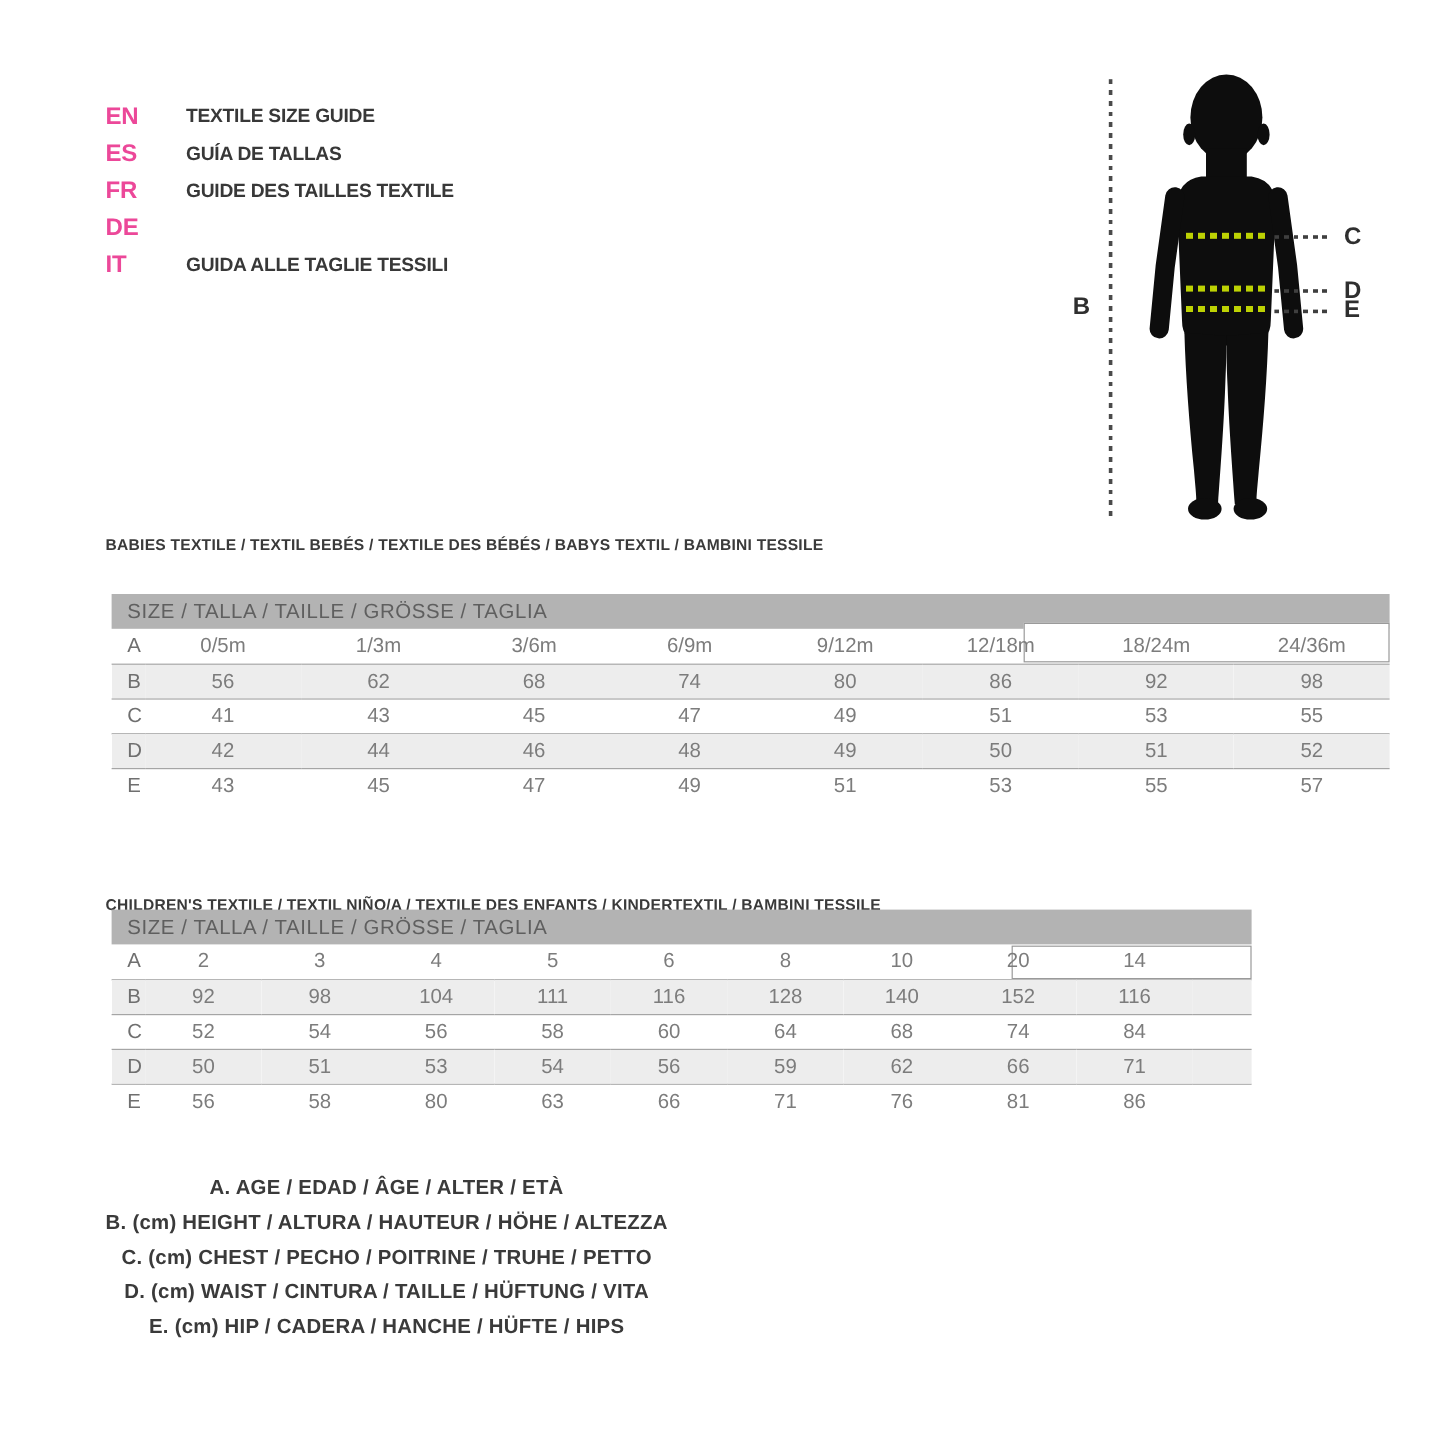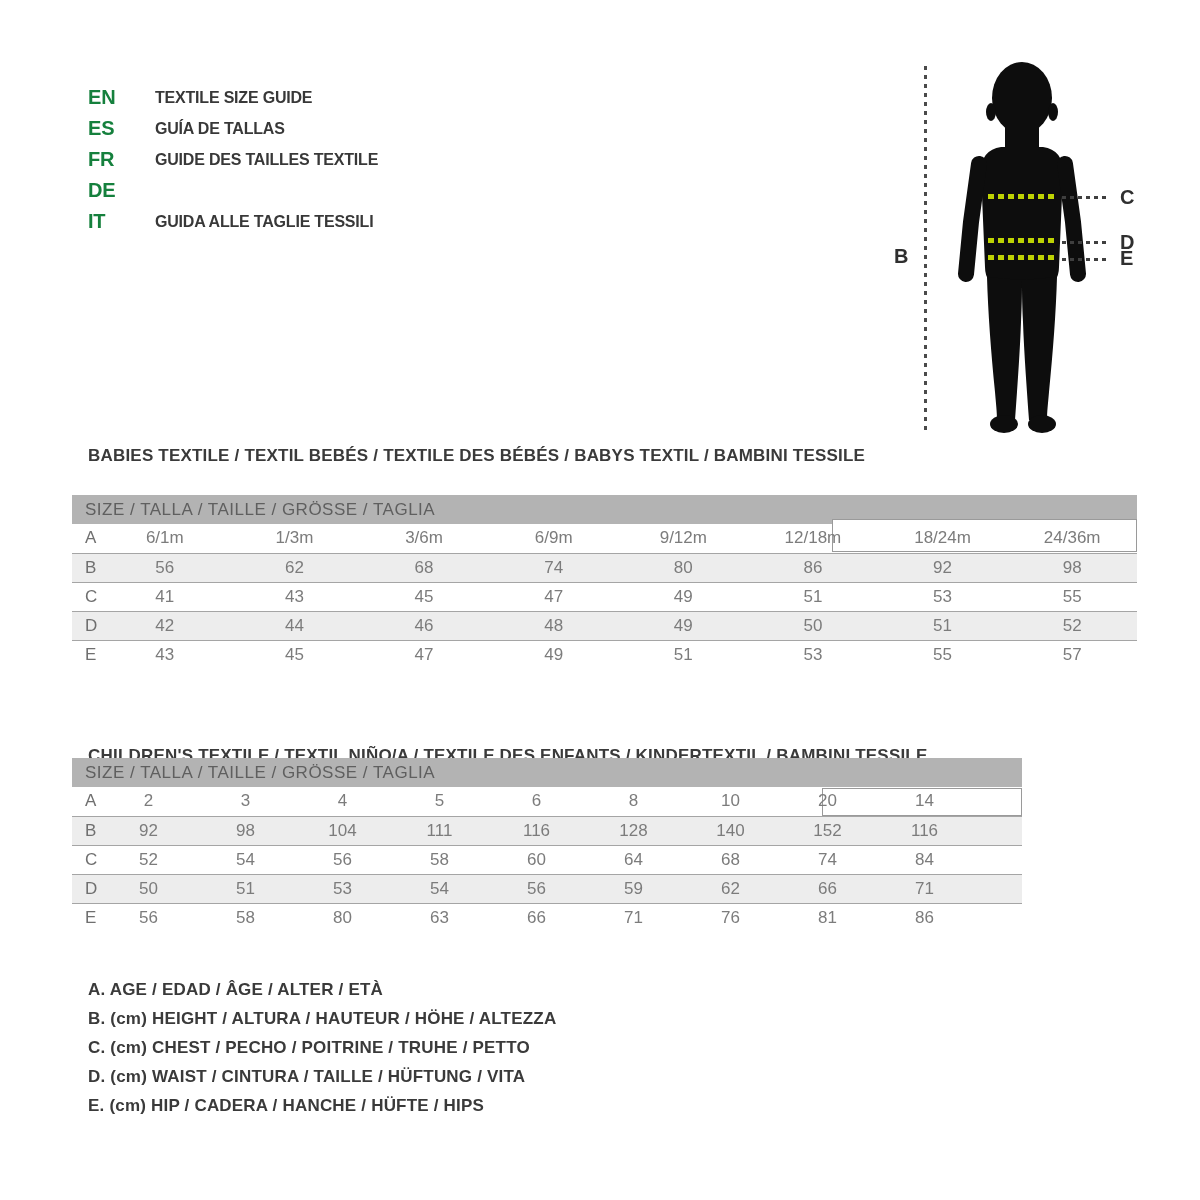--- a/index.html
+++ b/index.html
@@ -2,21 +2,21 @@
 <html><head>
 <meta charset="utf-8">
 <style>
   * { margin:0; padding:0; box-sizing:border-box; }
   html,body { width:1200px; height:1200px; }
   body { position:relative; background:#ffffff; font-family:"Liberation Sans", sans-serif; overflow:hidden; }
 
   
   .lang-block { position:absolute; left:88px; top:82px; }
   .lang-row { display:flex; height:31px; align-items:center; }
-  .lang-code { width:67px; font-size:20px; font-weight:bold; color:#15803d; letter-spacing:-0.2px; }
+  .lang-code { width:67px; font-size:20px; font-weight:bold; color:#ec4899; letter-spacing:-0.2px; }
   .lang-label { font-size:16px; font-weight:bold; color:#383838; letter-spacing:-0.2px; white-space:nowrap; }
 
   
   .figure { position:absolute; left:880px; top:50px; width:300px; height:400px; }
   .sil-svg { position:absolute; left:55px; top:2px; }
   .vline { position:absolute; left:44px; top:16px; width:3px; height:366px;
            background:repeating-linear-gradient(180deg,#4a4a4a 0 4px,transparent 4px 9px); }
   .dash { position:absolute; height:5px; width:68px; left:108px;
           background:repeating-linear-gradient(90deg,#bdd203 0 6px,transparent 6px 10px); }
   .dots { position:absolute; height:3px; width:44px; left:182px;
@@ -24,40 +24,40 @@
   .dash-c { top:144px; } .dots-c { top:146px; }
   .dash-d { top:188px; } .dots-d { top:191px; }
   .dash-e { top:205px; } .dots-e { top:208px; }
   .mlabel { position:absolute; font-size:20px; font-weight:bold; color:#2f2f2f; line-height:18px; }
   .mlabel-b { left:14px; top:197px; }
   .mlabel-c { left:240px; top:138px; }
   .mlabel-d { left:240px; top:183px; }
   .mlabel-e { left:240px; top:199px; }
 
   
-  .section-title { position:absolute; left:88px; font-size:17px; font-weight:bold; color:#3a3a3a; letter-spacing:0.2px; white-space:nowrap; }
+  .section-title { position:absolute; left:88px; font-size:13px; font-weight:bold; color:#3a3a3a; letter-spacing:0.2px; white-space:nowrap; }
   .babies-title { top:446px; }
   .children-title { top:746px; }
 
   
-  .tablewrap { position:absolute; left:72px; }
+  .tablewrap { position:absolute; left:93px; }
   .babies-wrap { top:495px; width:1065px; }
   .children-wrap { top:758px; width:950px; }
   .sizebar { height:29px; background:#b3b3b3; font-size:17px; color:#5f5f5f; line-height:29px; padding-left:13px; letter-spacing:0.5px; }
   table { border-collapse:collapse; table-layout:fixed; width:100%; }
   td { position:relative; z-index:3; height:29px; font-size:17px; color:#7c7c7c; text-align:center; vertical-align:middle; }
   td.letter { text-align:left; padding-left:13px; color:#6f6f6f; }
   tr.alt td { background:#ededed; }
   tr + tr td { border-top:1px solid #a5a5a5; }
   .selbox { position:absolute; background:#ffffff; border:1px solid #9a9a9a; z-index:2; }
   .babies-selbox { left:760px; top:24px; width:305px; height:33px; }
   .children-selbox { left:750px; top:30px; width:200px; height:28px; }
 
   
-  .legend { position:absolute; left:88px; top:975px; }
+  .legend { position:absolute; left:88px; top:975px;text-align:center; }
   .legend-line { font-size:17px; font-weight:bold; color:#3a3a3a; line-height:29px; letter-spacing:0.2px; white-space:nowrap; }
 </style>
 </head>
 <body>
 
 <div class="lang-block">
   <div class="lang-row">
     <span class="lang-code">EN</span>
     <span class="lang-label">TEXTILE SIZE GUIDE</span>
   </div>
@@ -119,21 +119,21 @@
         <col>
         <col>
         <col>
         <col>
         <col>
         <col>
       </colgroup>
     <tbody>
         <tr>
       <td class="letter">A</td>
-      <td>6/1m</td>
+      <td>0/5m</td>
       <td>1/3m</td>
       <td>3/6m</td>
       <td>6/9m</td>
       <td>9/12m</td>
       <td>12/18m</td>
       <td>18/24m</td>
       <td>24/36m</td>
     </tr>
     <tr class="alt">
       <td class="letter">B</td>

